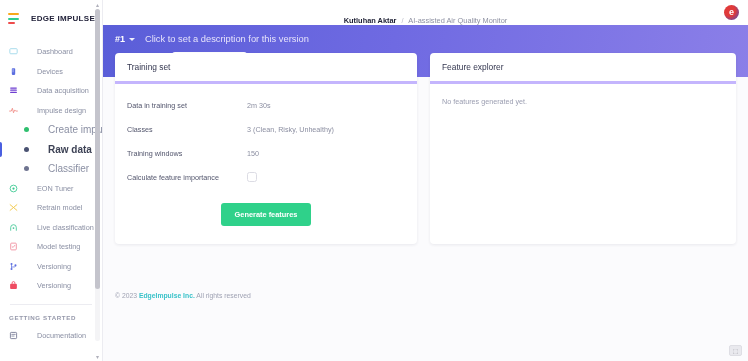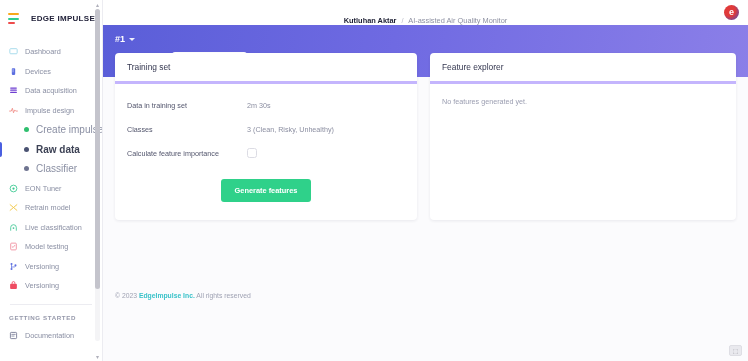--- a/index.html
+++ b/index.html
@@ -35,21 +35,21 @@
   .lm2 { width: 11px; background: #2ecc8f; }
   .lm3 { width: 7px; background: #ee4c4c; }
   .logo-text {
     font-size: 8px; font-weight: bold; letter-spacing: .3px; color: #22223a;
     white-space: nowrap;
     margin-left: 8px;
   }
 
   .nav { margin-top: 14px; }
   .nav-item {
-    display: flex; align-items: center; gap: 7px;
+    display: flex; align-items: center; gap: 19px;
     height: 19.5px; padding-left: 9px;
     position: relative; cursor: pointer;
   }
   .nav-item .label {
     font-size: 7.3px; color: #8a8fa3; white-space: nowrap;
   }
   .nav-item.active .label { color: #3d4255; font-weight: bold; }
   .nav-item.active::before {
     content: ""; position: absolute; left: 0; top: 2px;
     width: 2px; height: 15px; background: #4a5fe0; border-radius: 0 2px 2px 0;
@@ -323,20 +323,21 @@
       </div>
       <div class="avatar">
         <span class="glyph">e</span>
       </div>
     </header>
 
     <div class="banner">
       <div class="banner-title">
         <span class="ver">#1</span>
         <span class="caret"></span>
+        <span class="banner-desc">Click to set a description for this version</span>
       </div>
       <div class="tabs">
         <div class="tab">Parameters</div>
         <div class="tab active">Generate features</div>
       </div>
     </div>
 
     <div class="content">
 
       <div class="card card-left">
@@ -346,20 +347,24 @@
           <div class="kv-row">
             <span class="kv-key">Data in training set</span>
             <span class="kv-val">2m 30s</span>
           </div>
 
           <div class="kv-row">
             <span class="kv-key">Classes</span>
             <span class="kv-val">3 (Clean, Risky, Unhealthy)</span>
           </div>
 
+          <div class="kv-row">
+            <span class="kv-key">Training windows</span>
+            <span class="kv-val">150</span>
+          </div>
 
           <div class="kv-row">
             <span class="kv-key">Calculate feature importance</span>
             <span class="chk"></span>
           </div>
         </div>
 
         <div class="btn-wrap">
           <button class="btn-green">Generate features</button>
         </div>

